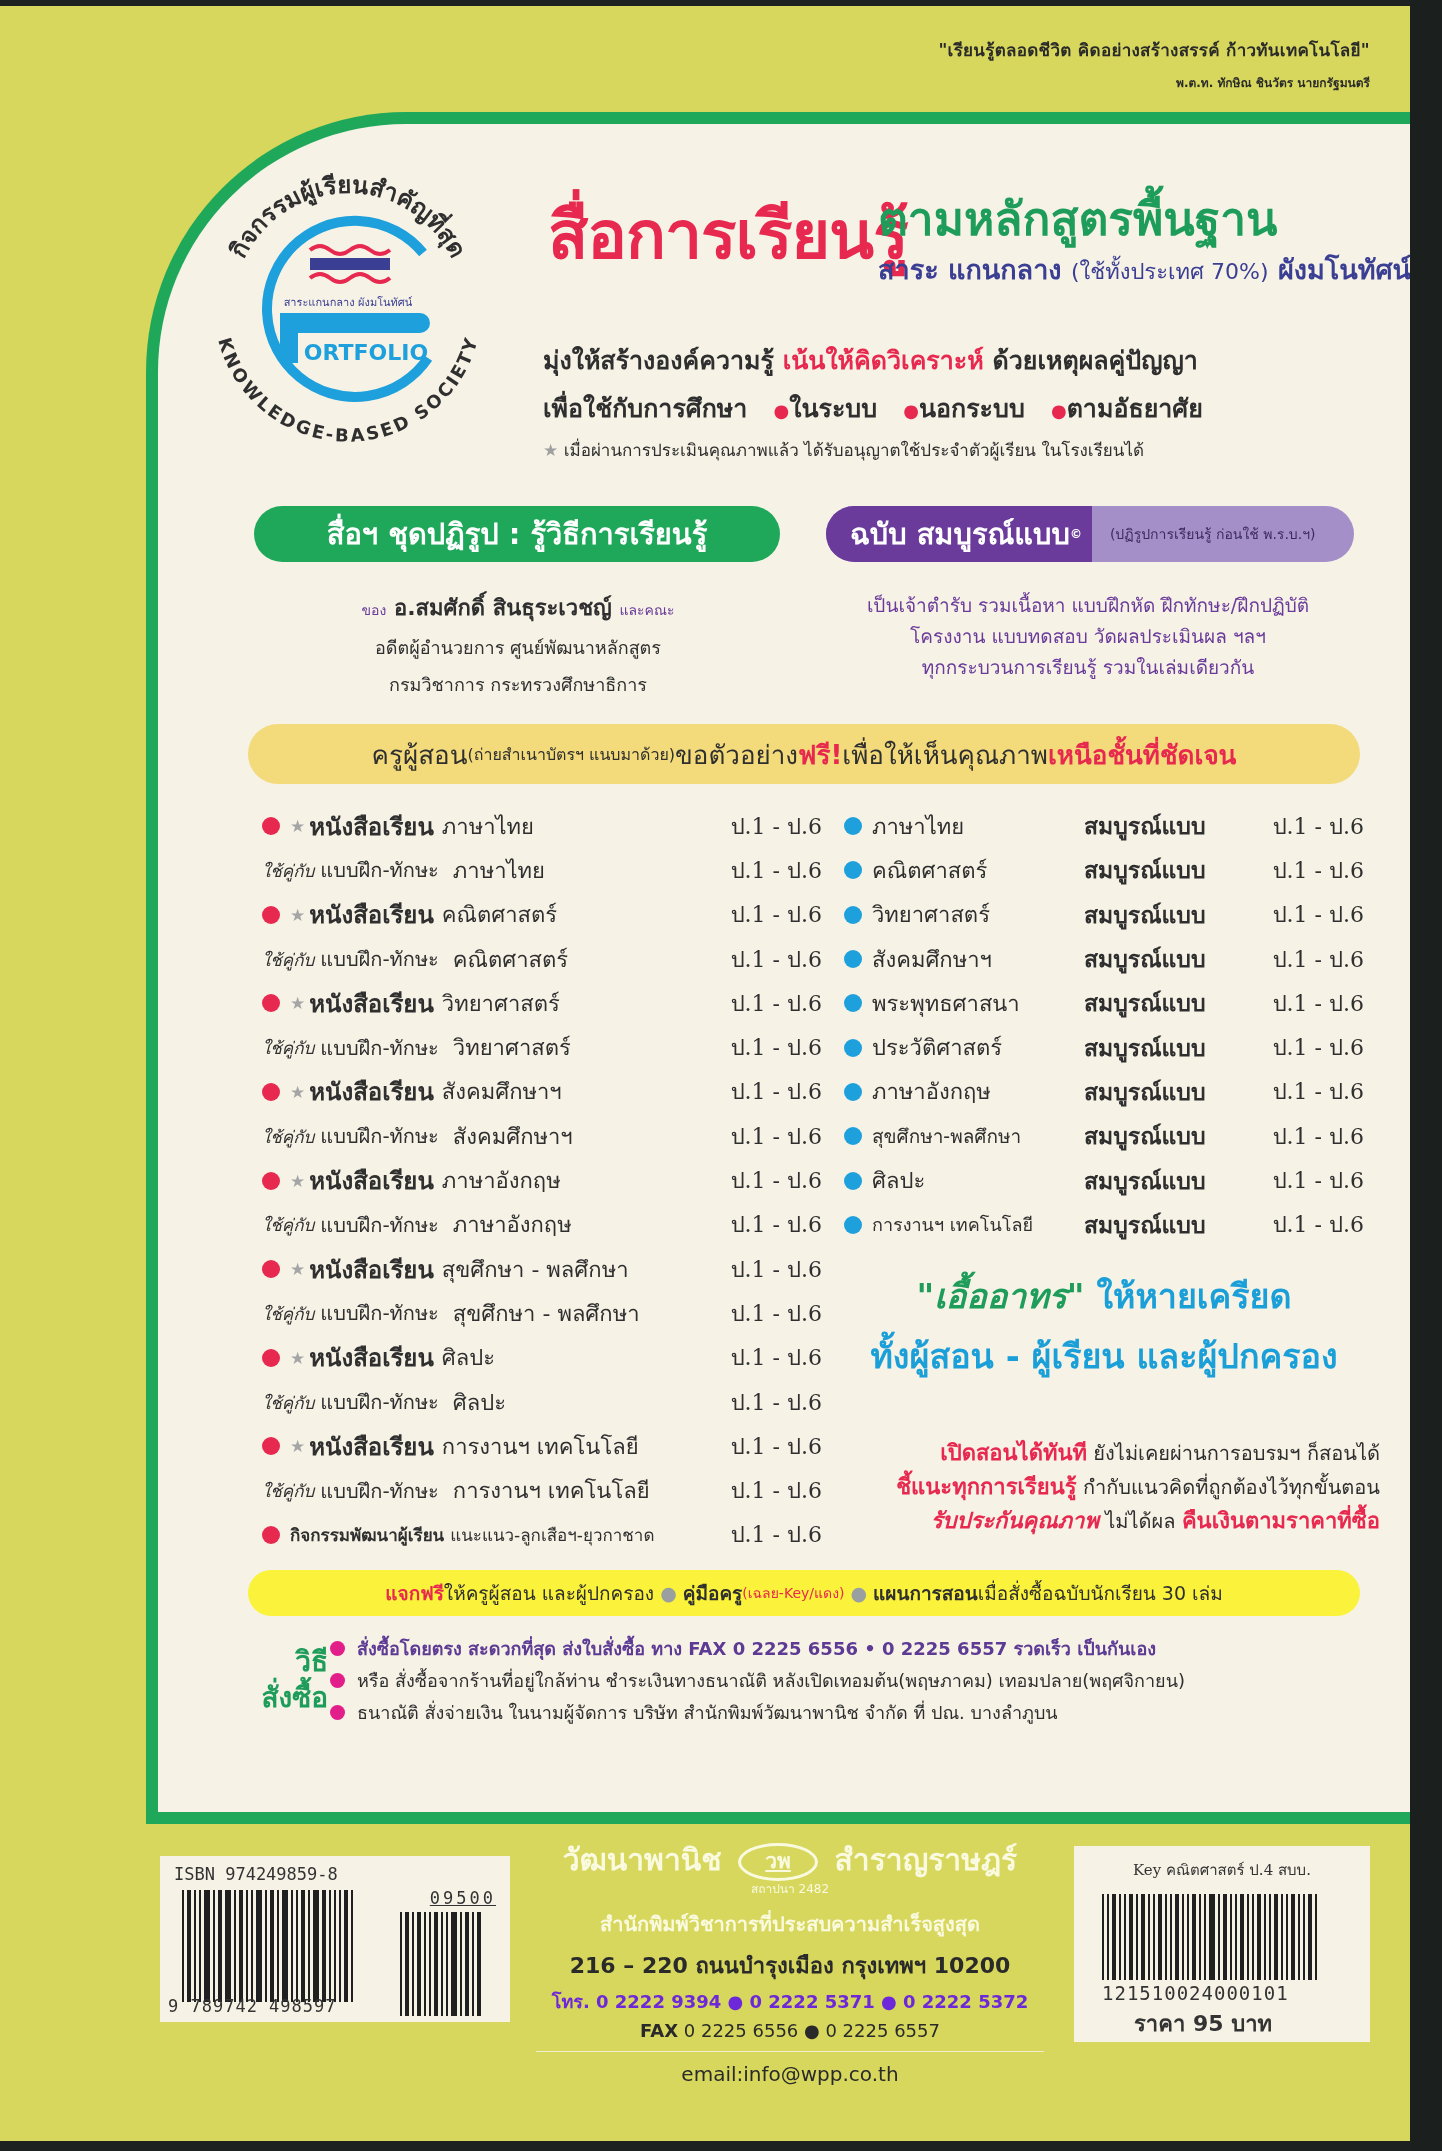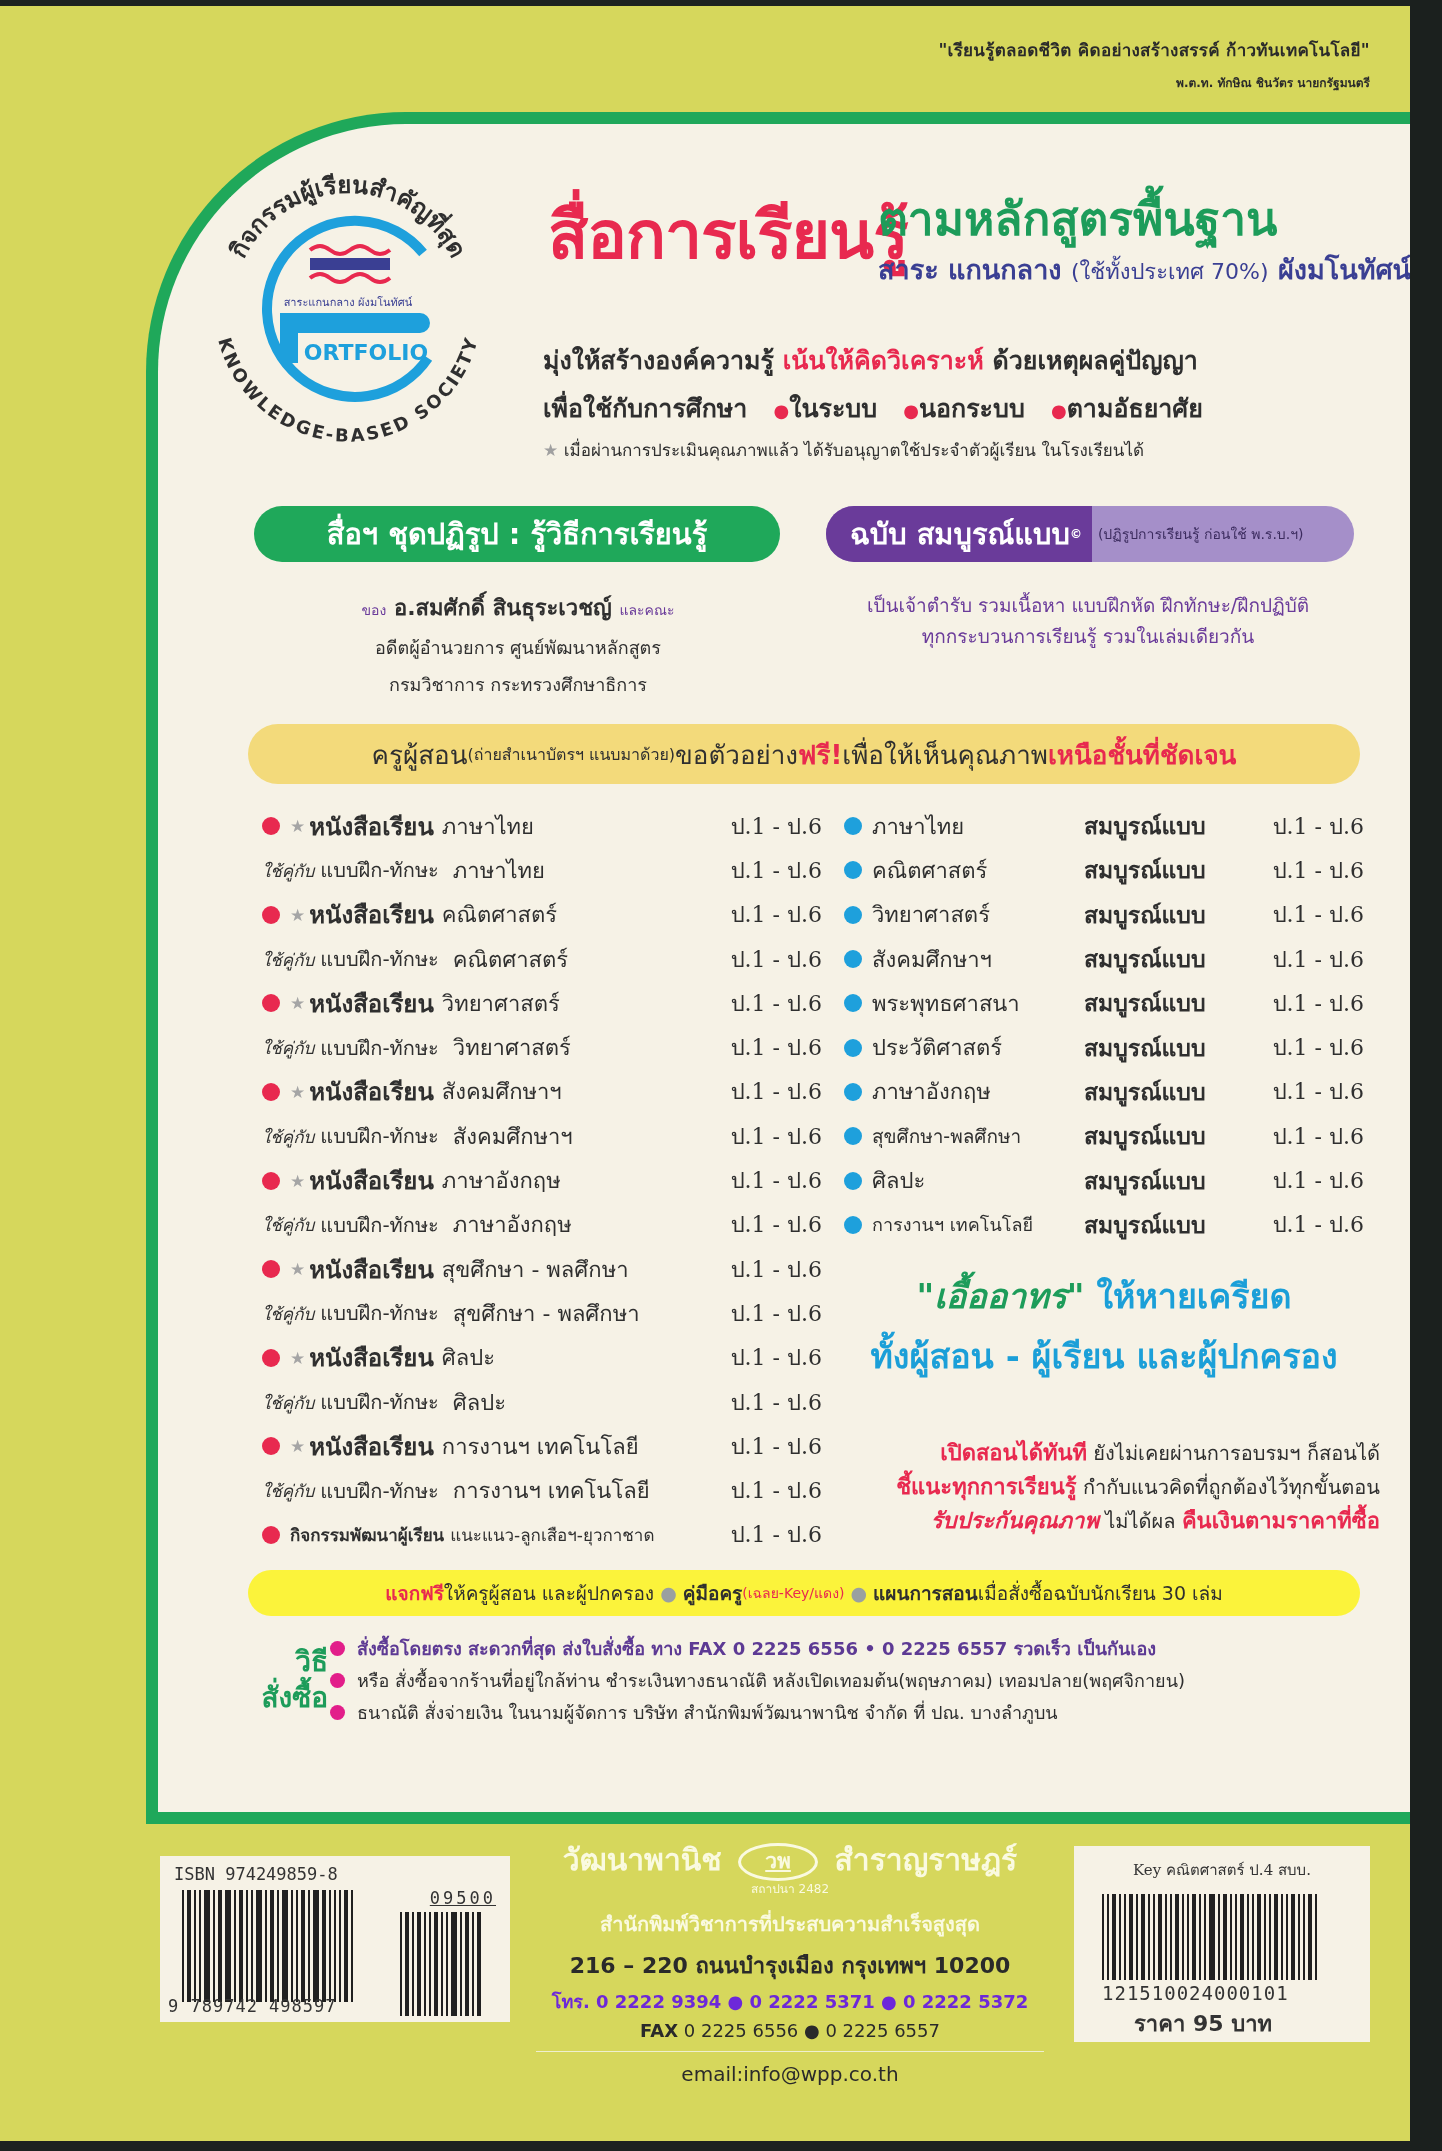--- a/index.html
+++ b/index.html
@@ -33,21 +33,21 @@
   .mission .dot { color: #e8294f; font-size: 18px; }
   .mission .note { font-size: 17px; color: #2f2f2f; margin-top: 6px; white-space: nowrap; }
   .mission .star { color: #a0a0a0; }
 
   .pill-green { position: absolute; left: 96px; top: 382px; width: 526px; height: 56px; border-radius: 28px;
                 background: #1fa85a; color: #fff; font-size: 29px; font-weight: bold; display: flex; align-items: center; justify-content: center; }
   .pill-purple { position: absolute; left: 668px; top: 382px; width: 528px; height: 56px; border-radius: 28px; overflow: hidden;
                  background: #a58fc9; display: flex; align-items: center; }
   .pill-purple .main { background: #6a3b9a; height: 100%; display: flex; align-items: center; padding: 0 10px 0 24px; color: #fff; font-size: 29px; font-weight: bold; white-space: nowrap; }
   .pill-purple .main sup { font-size: 12px; }
-  .pill-purple .sub { color: #3b2b5e; font-size: 14px; padding-left: 6px; white-space: nowrap; }
+  .pill-purple .sub { color: #3b2b5e; font-size: 14px; padding-left: 18px; white-space: nowrap; }
 
   .author { position: absolute; left: 90px; top: 466px; width: 540px; text-align: center; color: #2f2f2f; }
   .author .a1 { font-size: 22px; font-weight: bold; color: #2f2f2f; }
   .author .a1 .small { font-size: 14px; font-weight: normal; color: #6a3b9a; }
   .author .a2, .author .a3 { font-size: 18px; margin-top: 8px; }
 
   .desc { position: absolute; left: 650px; top: 466px; width: 560px; text-align: center; color: #6a3b9a; font-size: 19px; line-height: 31px; }
 
   .pill-yellow { position: absolute; left: 90px; top: 600px; width: 1112px; height: 60px; border-radius: 30px; background: #f3da7b;
                  display: flex; align-items: center; justify-content: center; font-size: 26px; color: #2f2f2f; white-space: nowrap; }
@@ -194,20 +194,21 @@
         <span class="small">ของ</span>
         <span>อ.สมศักดิ์  สินธุระเวชญ์</span>
         <span class="small">และคณะ</span>
       </div>
       <div class="a2">อดีตผู้อำนวยการ ศูนย์พัฒนาหลักสูตร</div>
       <div class="a3">กรมวิชาการ กระทรวงศึกษาธิการ</div>
     </div>
 
     <div class="desc">
       <div>เป็นเจ้าตำรับ รวมเนื้อหา แบบฝึกหัด ฝึกทักษะ/ฝึกปฏิบัติ</div>
+      <div>โครงงาน แบบทดสอบ วัดผลประเมินผล ฯลฯ</div>
       <div>ทุกกระบวนการเรียนรู้ รวมในเล่มเดียวกัน</div>
     </div>
 
     <div class="pill-yellow">
       <span>ครูผู้สอน</span>
       <span class="small">(ถ่ายสำเนาบัตรฯ แนบมาด้วย)</span>
       <span> ขอตัวอย่าง </span>
       <span class="red">ฟรี!</span>
       <span> เพื่อให้เห็นคุณภาพ </span>
       <span class="red">เหนือชั้นที่ชัดเจน</span>

